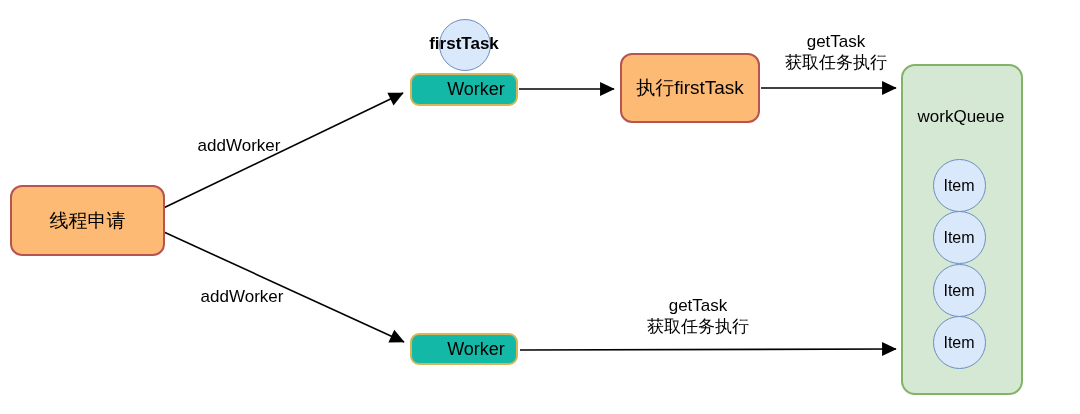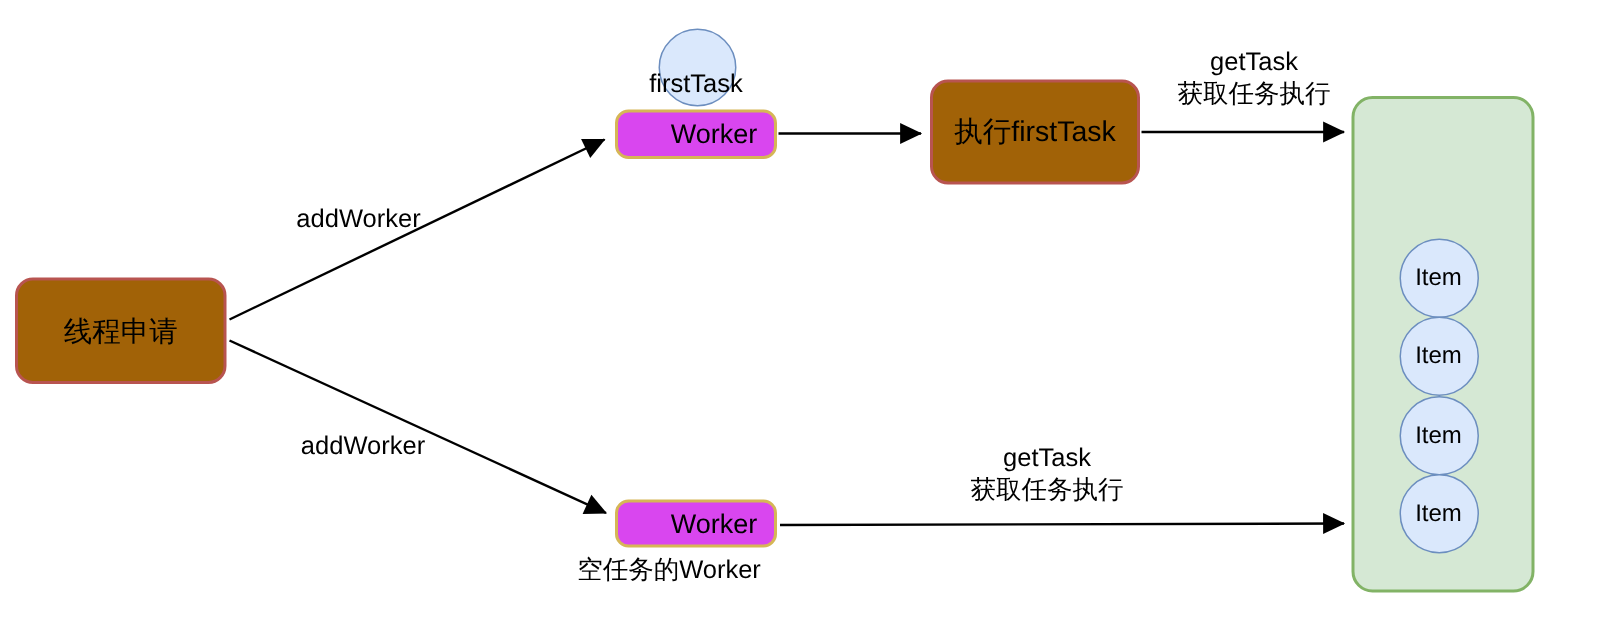--- a/index.html
+++ b/index.html
@@ -13,22 +13,22 @@
   }
   svg.wires { position:absolute; left:0; top:0; width:1080px; height:414px; }
   .node {
     position:absolute;
     display:flex; align-items:center; justify-content:center;
     box-sizing:border-box;
     text-align:center;
     white-space:nowrap;
   }
   .box { border:2px solid; border-radius:12px; }
-  .pink   { background:#a16207; border-color:#b85450; }
-  .yellow { background:#d946ef; border-color:#d6b656; border-radius:9px;padding-left:24px; }
+  .pink   { background:#fdba74; border-color:#b85450; }
+  .yellow { background:#14b8a6; border-color:#d6b656; border-radius:9px;padding-left:24px; }
   .green  { background:#d5e8d4; border-color:#82b366; border-radius:14px; }
   .circle {
     position:absolute; box-sizing:border-box;
     background:#dae8fc; border:1.6px solid #6c8ebf; border-radius:50%;
   }
   .lbl {
     position:absolute;
     transform:translate(-50%,-50%);
     white-space:nowrap; text-align:center;
     line-height:1.25;
@@ -58,48 +58,48 @@
 
     <line x1="761" y1="88" x2="896" y2="88" stroke="#000" stroke-width="1.6" marker-end="url(#arrow)"></line>
 
     <line x1="520" y1="350" x2="896" y2="349" stroke="#000" stroke-width="1.6" marker-end="url(#arrow)"></line>
 
     <line x1="932" y1="147" x2="932" y2="377" stroke="#000" stroke-width="1.4"></line>
     <line x1="987" y1="147" x2="987" y2="377" stroke="#000" stroke-width="1.4"></line>
   </svg>
 
   <div class="node box green" style="left:901px; top:64px; width:122px; height:331px;"></div>
+  <div class="lbl fs17" style="left:961px; top:117px;">workQueue</div>
 
   <div class="circle" style="left:933px; top:159px; width:53px; height:53px;"></div>
   <div class="circle" style="left:933px; top:211px; width:53px; height:53px;"></div>
   <div class="circle" style="left:933px; top:264px; width:53px; height:53px;"></div>
   <div class="circle" style="left:933px; top:316px; width:53px; height:53px;"></div>
   <div class="lbl fs16" style="left:959px; top:186px;">Item</div>
   <div class="lbl fs16" style="left:959px; top:238px;">Item</div>
   <div class="lbl fs16" style="left:959px; top:291px;">Item</div>
   <div class="lbl fs16" style="left:959px; top:343px;">Item</div>
 
   <div class="circle" style="left:439px; top:19px; width:52px; height:52px;"></div>
 
-  <div class="node box pink fs19" style="left:10px; top:185px; width:141px; height:71px;">线程申请</div>
+  <div class="node box pink fs19" style="left:10px; top:185px; width:155px; height:71px;">线程申请</div>
 
   <div class="node box yellow fs18" style="left:410px; top:73px; width:108px; height:33px;">Worker</div>
 
   <div class="node box yellow fs18" style="left:410px; top:333px; width:108px; height:32px;">Worker</div>
 
   <div class="node box pink fs19" style="left:620px; top:53px; width:140px; height:70px;">执行firstTask</div>
 
-  <div class="lbl fs17" style="left:464px; top:56px;">firstTask</div>
+  <div class="lbl fs17" style="left:464px; top:44px;font-weight:bold;">firstTask</div>
 
   <div class="lbl fs17" style="left:239px; top:146px;">addWorker</div>
 
   <div class="lbl fs17" style="left:242px; top:297px;">addWorker</div>
 
 
-  <div class="lbl fs17" style="left:446px; top:380px;">空任务的Worker</div>
 
   <div class="lbl fs17" style="left:836px; top:52px;">
     <div>getTask</div>
     <div>获取任务执行</div>
   </div>
 
   <div class="lbl fs17" style="left:698px; top:316px;">
     <div>getTask</div>
     <div>获取任务执行</div>
   </div>

